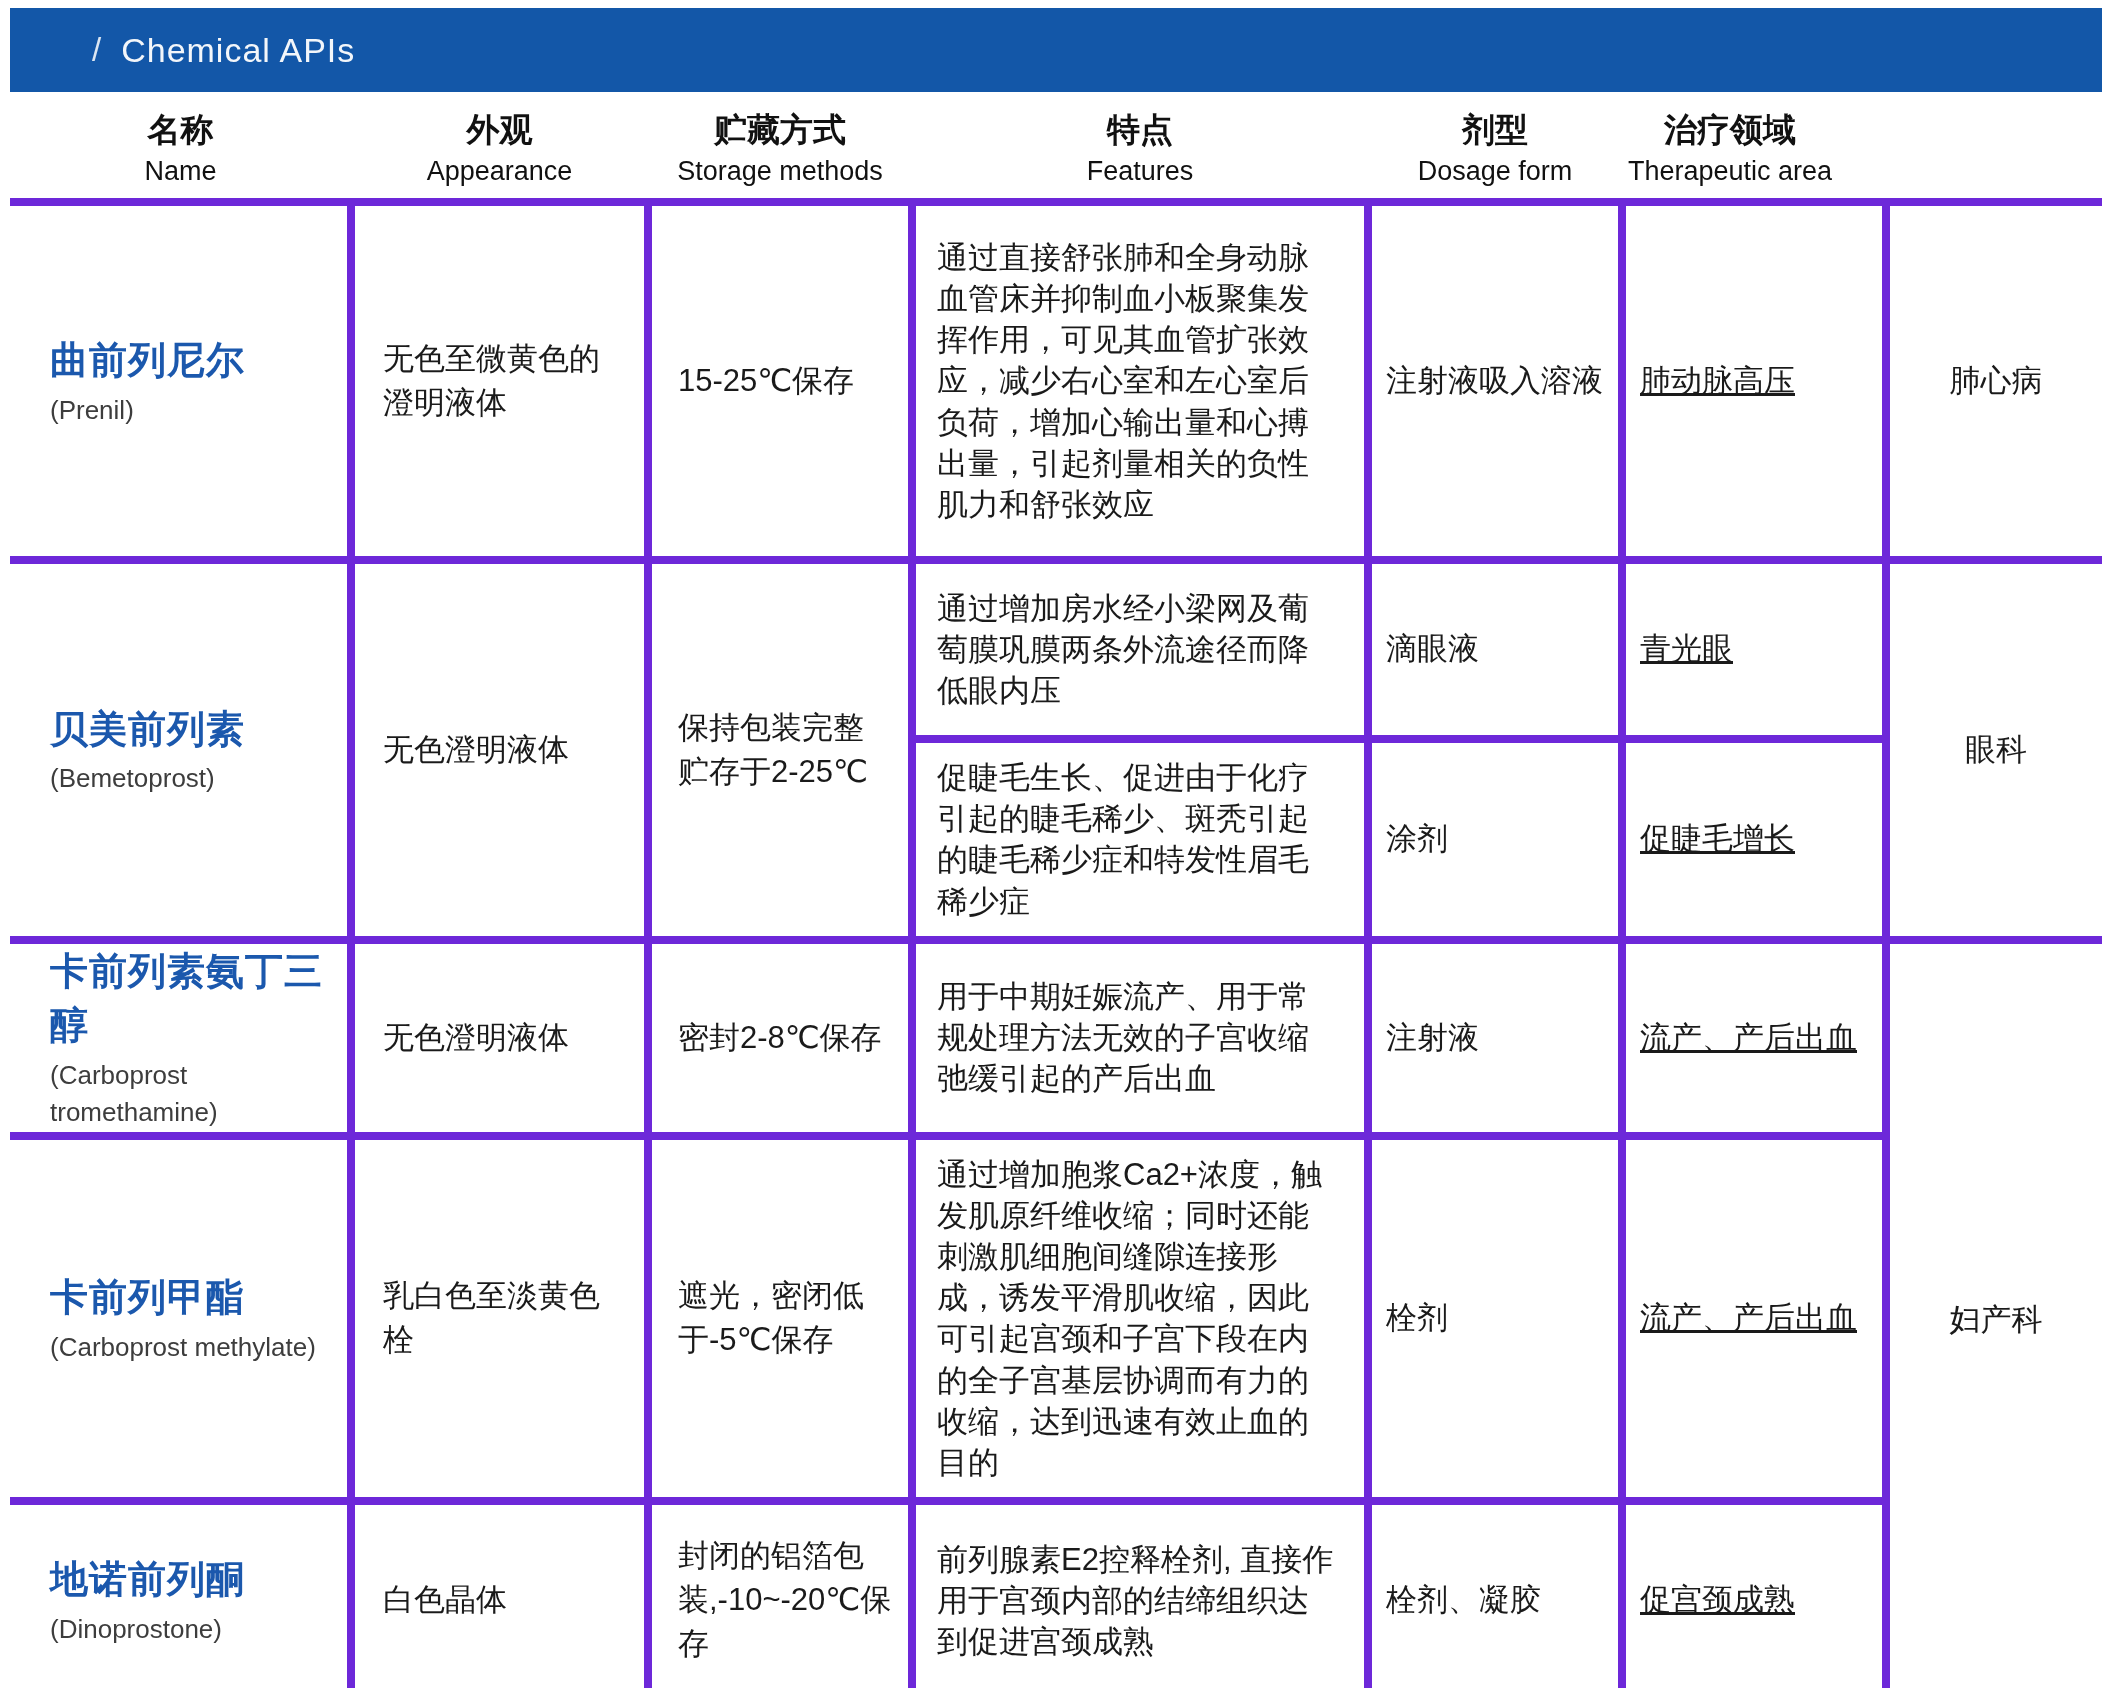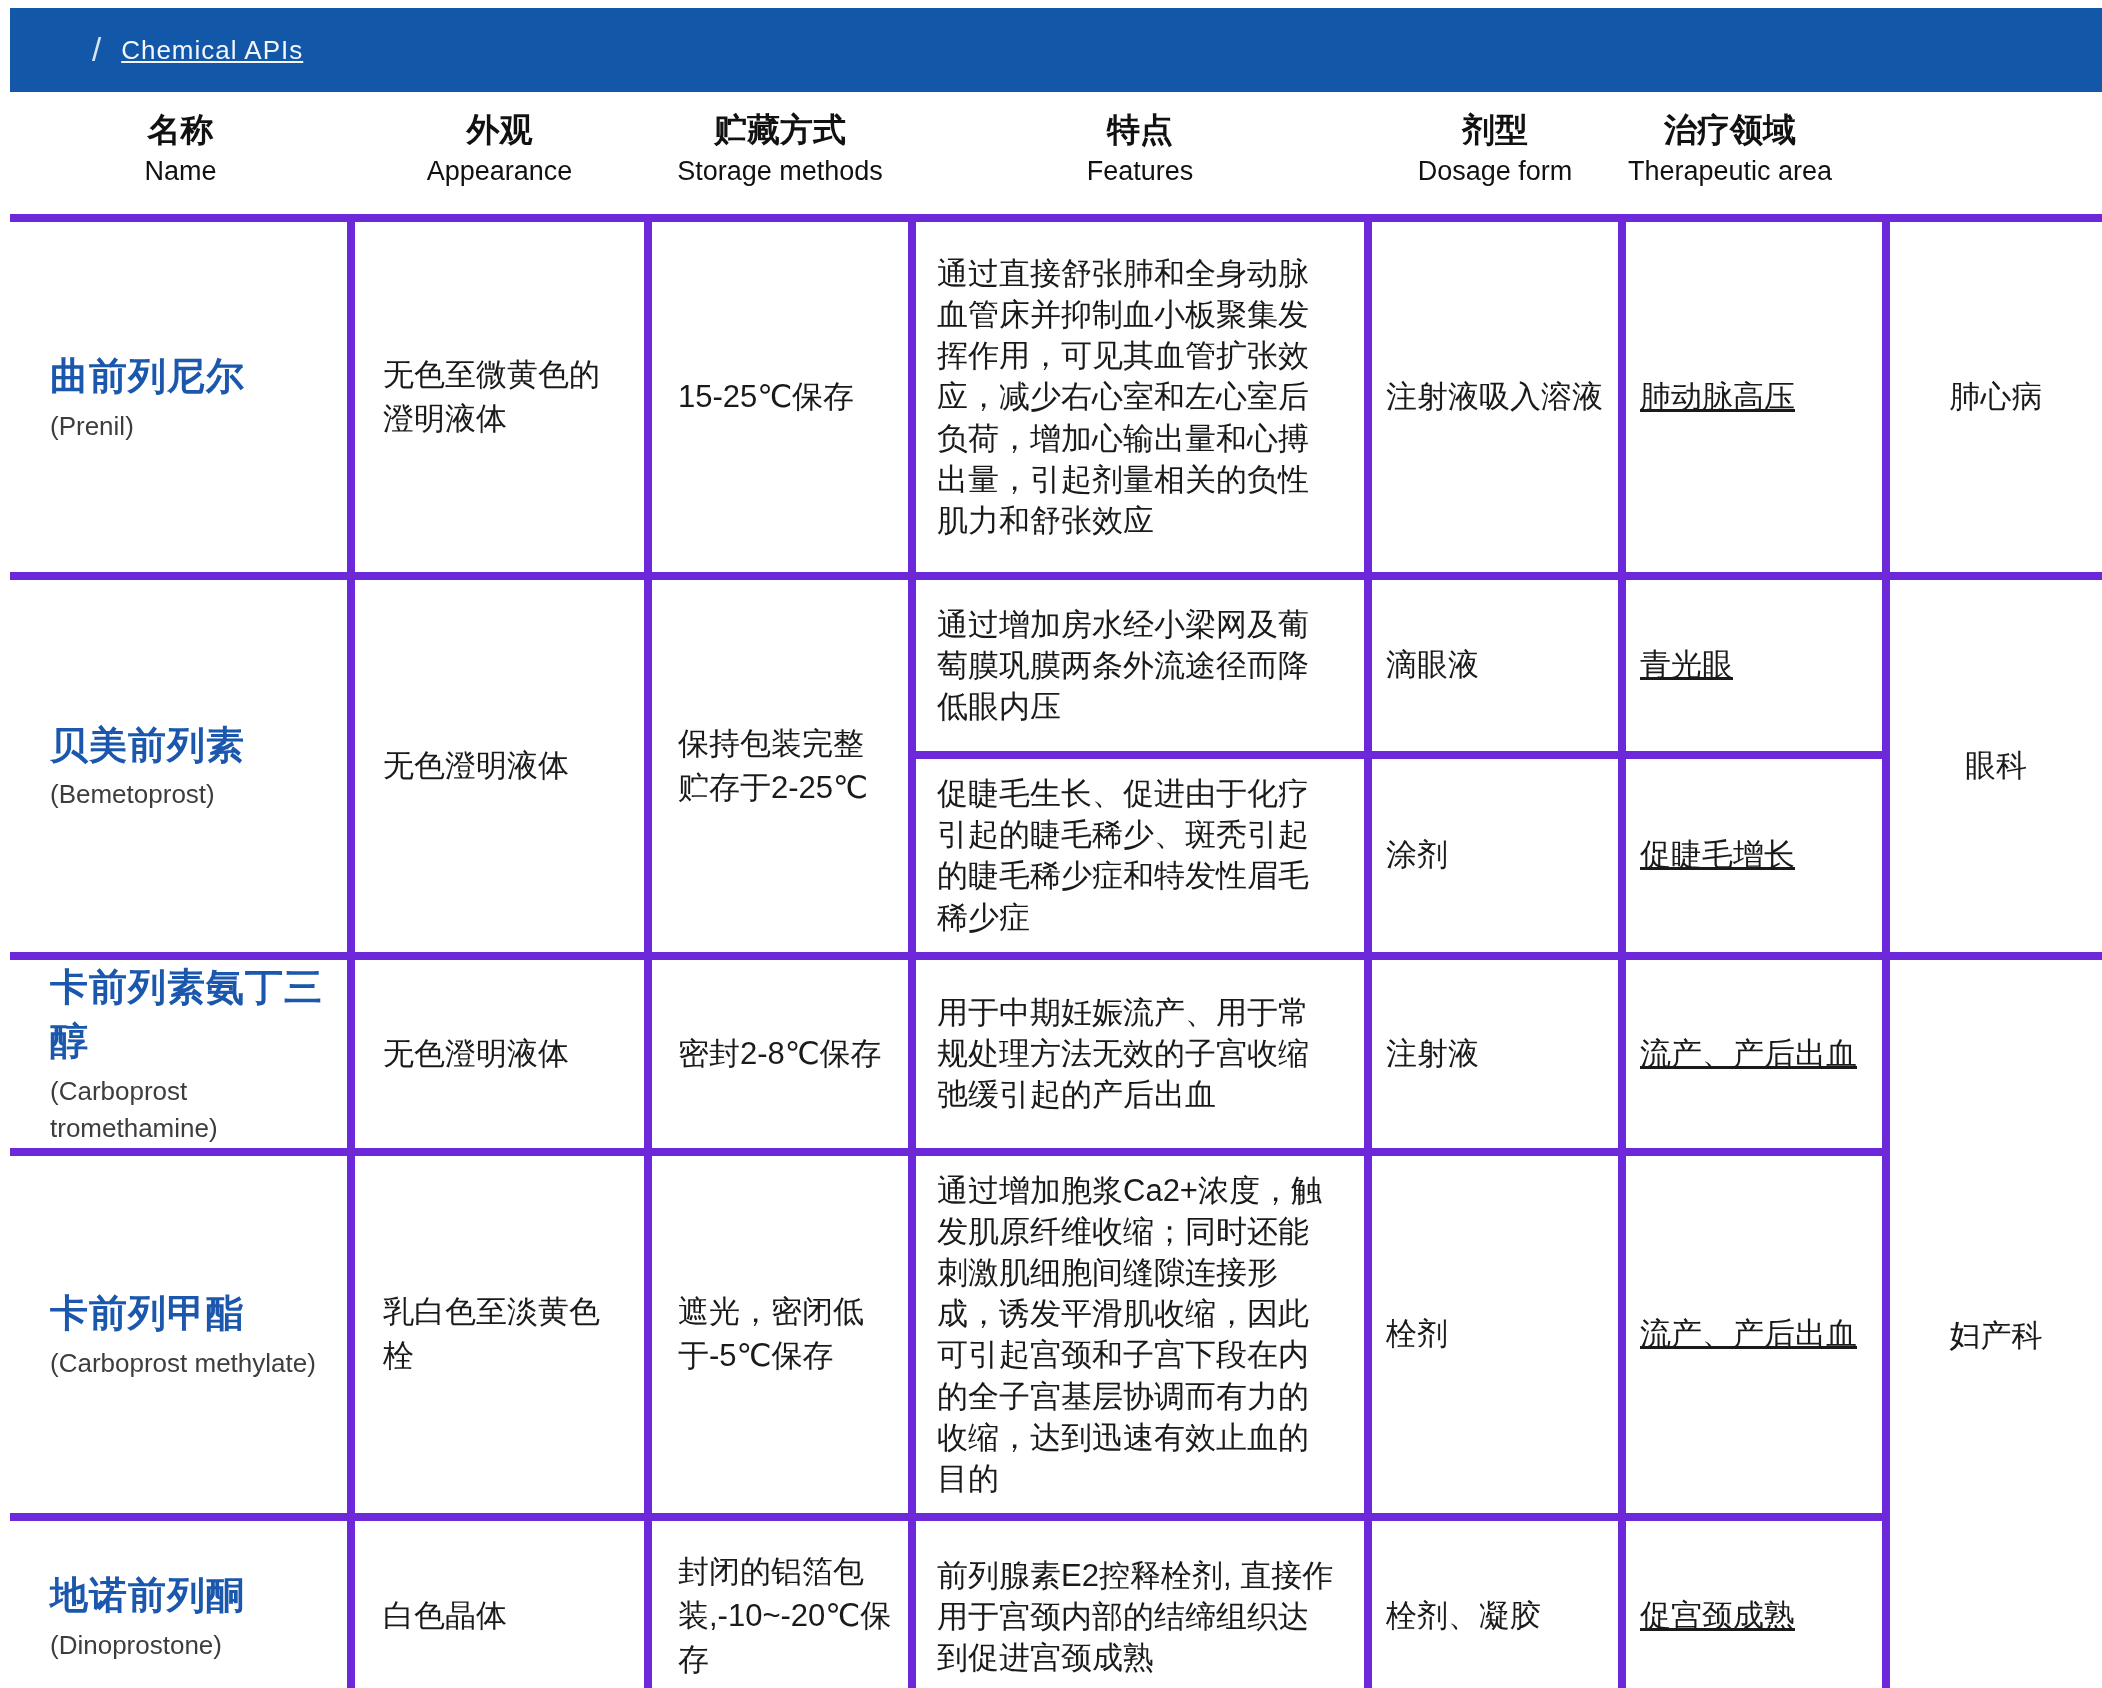--- a/index.html
+++ b/index.html
@@ -9,24 +9,24 @@
     color:#1a1a1a;
   }
   
   .banner{
     margin:8px 0 0 10px;width:2092px;height:84px;box-sizing:border-box;
     background:#1357a8;color:#ffffff;display:flex;align-items:center;
     padding-left:62px;
   }
   .banner-zh{font-size:45px;font-weight:bold;letter-spacing:3px;}
   .banner-sep{font-size:33px;margin:0 20px;opacity:.85;font-weight:300;}
-  .banner-en{font-size:26px;font-weight:300;opacity:.95;letter-spacing:1px;text-decoration:underline;}
+  .banner-en{font-size:34px;font-weight:300;opacity:.95;letter-spacing:1px;}
   
   .colheads{
-    display:flex;margin-left:10px;width:2092px;height:122px;
+    display:flex;margin-left:10px;width:2092px;height:106px;
     box-sizing:border-box;padding-top:16px;
   }
   .colhead{text-align:center;}
   .colhead .zh{font-size:33px;font-weight:bold;color:#111;}
   .colhead .en{font-size:27px;margin-top:3px;color:#111;}
   .w1{width:341px;} .w2{width:297px;} .w3{width:264px;} .w4{width:456px;}
   .w5{width:254px;} .w6{width:264px;} .w7{width:216px;}
   
   table{
     border-collapse:collapse;table-layout:fixed;margin-left:10px;

